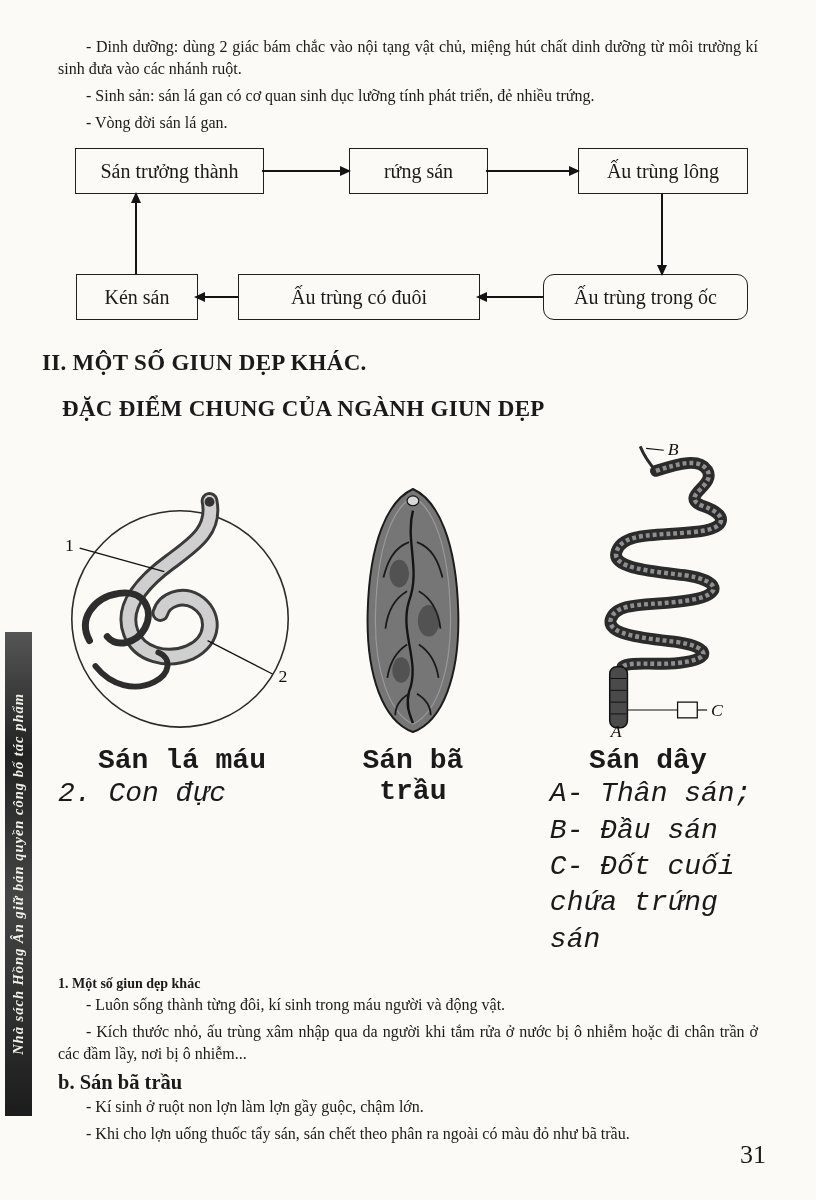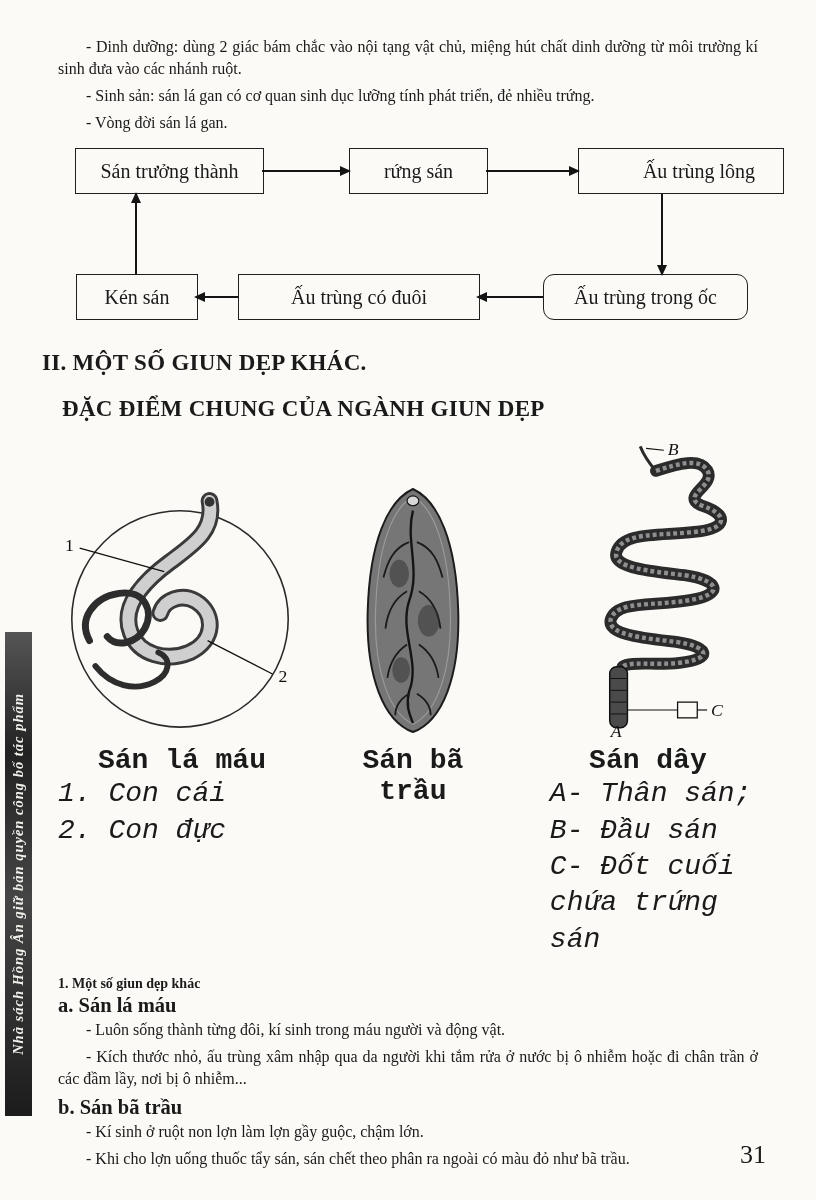--- a/index.html
+++ b/index.html
@@ -90,21 +90,21 @@
 
 <div class="content">
 
   <p class="para">- Dinh dưỡng: dùng 2 giác bám chắc vào nội tạng vật chủ, miệng hút chất dinh dưỡng từ môi trường kí sinh đưa vào các nhánh ruột.</p>
   <p class="para">- Sinh sản: sán lá gan có cơ quan sinh dục lưỡng tính phát triển, đẻ nhiều trứng.</p>
   <p class="para no-just">- Vòng đời sán lá gan.</p>
 
   <div class="flowchart">
     <div class="fc-box" style="left:291px;top:0;width:137px;">rứng sán</div>
     <div class="fc-box" style="left:17px;top:0;width:187px;">Sán trưởng thành</div>
-    <div class="fc-box" style="left:520px;top:0;width:168px;padding-left:36px;">Ấu trùng lông</div>
+    <div class="fc-box" style="left:520px;top:0;width:168px;">Ấu trùng lông</div>
 
     <div class="fc-box" style="left:18px;top:126px;width:120px;">Kén sán</div>
     <div class="fc-box" style="left:180px;top:126px;width:240px;">Ấu trùng có đuôi</div>
     <div class="fc-box" style="left:485px;top:126px;width:203px;border-radius:11px;">Ấu trùng trong ốc</div>
 
     <div class="arrow-h right" style="left:204px;top:22px;width:87px;"></div>
     <div class="arrow-h right" style="left:428px;top:22px;width:92px;"></div>
     <div class="arrow-v down" style="left:603px;top:46px;height:80px;"></div>
     <div class="arrow-h left" style="left:420px;top:148px;width:65px;"></div>
     <div class="arrow-h left" style="left:138px;top:148px;width:42px;"></div>
@@ -159,36 +159,34 @@
       <rect x="148" y="268" width="20" height="16" fill="#fbfaf6" stroke="#111" stroke-width="1.3"></rect>
       <line x1="168" y1="276" x2="178" y2="276" stroke="#111" stroke-width="1.2"></line>
       <text x="182" y="282" class="lbl-it">C</text>
       <text x="80" y="303" class="lbl-it">A</text>
     </svg>
   </div>
 
   <div class="captions">
     <div class="cap-col cap1">
       <div class="cap">Sán lá máu</div>
-      <div class="note">1. Con cái</div>
       <div class="note">2. Con đực</div>
     </div>
     <div class="cap-col cap2">
       <div class="cap">Sán bã trầu</div>
     </div>
     <div class="cap-col cap3">
       <div class="cap">Sán dây</div>
       <div class="note">A- Thân sán; B- Đầu sán</div>
       <div class="note">C- Đốt cuối chứa trứng sán</div>
     </div>
   </div>
 
   <div class="body-sec">
     <div class="h-num">1. Một số giun dẹp khác</div>
-    <div class="h-sub">a. Sán lá máu</div>
     <p class="para">- Luôn sống thành từng đôi, kí sinh trong máu người và động vật.</p>
     <p class="para">- Kích thước nhỏ, ấu trùng xâm nhập qua da người khi tắm rửa ở nước bị ô nhiễm hoặc đi chân trần ở các đầm lầy, nơi bị ô nhiễm...</p>
     <div class="h-sub">b. Sán bã trầu</div>
     <p class="para">- Kí sinh ở ruột non lợn làm lợn gầy guộc, chậm lớn.</p>
     <p class="para">- Khi cho lợn uống thuốc tẩy sán, sán chết theo phân ra ngoài có màu đỏ như bã trầu.</p>
   </div>
 
 </div>
 
 <div class="page-num">31</div>

